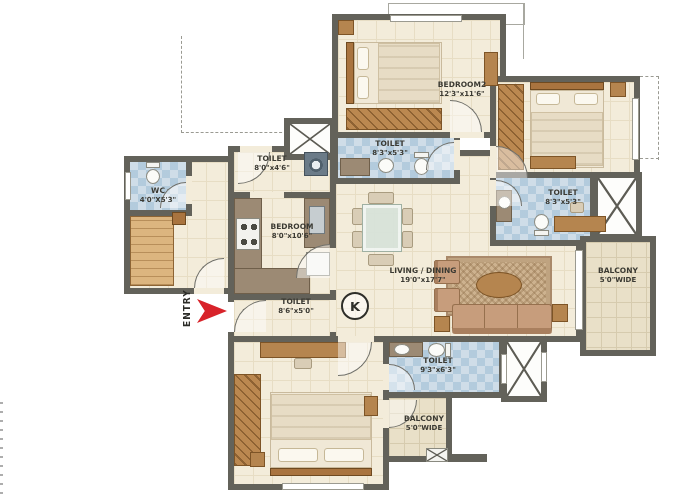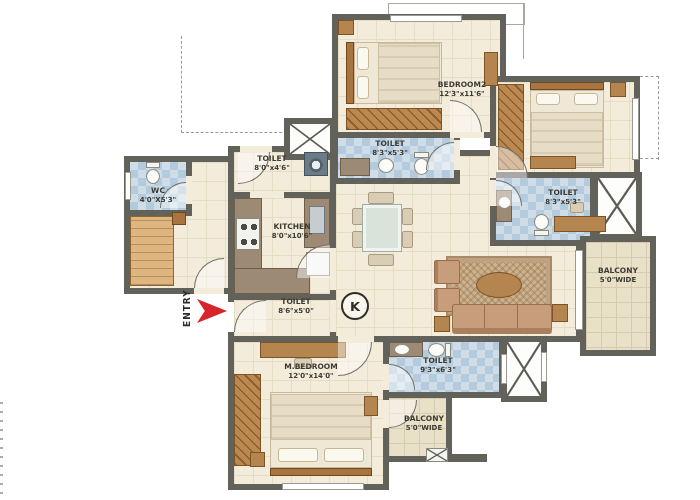--- a/index.html
+++ b/index.html
@@ -266,30 +266,30 @@
   </div>
   <div class="lbl" style="left:128px;top:186px;width:60px">
     <span class="nm">WC</span>
     <span class="dm">4'0"X5'3"</span>
   </div>
   <div class="lbl" style="left:240px;top:154px;width:64px">
     <span class="nm">TOILET</span>
     <span class="dm">8'0"x4'6"</span>
   </div>
   <div class="lbl" style="left:260px;top:222px;width:64px">
-    <span class="nm">KITCHEN</span>
+    <span class="nm">BEDROOM</span>
     <span class="dm">8'0"x10'6"</span>
   </div>
   <div class="lbl" style="left:266px;top:297px;width:60px">
     <span class="nm">TOILET</span>
     <span class="dm">8'6"x5'0"</span>
   </div>
-  <div class="lbl" style="left:256px;top:362px;width:110px">
-    <span class="nm">M.BEDROOM</span>
-    <span class="dm">12'0"x14'0"</span>
+  <div class="lbl" style="left:368px;top:266px;width:110px">
+    <span class="nm">LIVING / DINING</span>
+    <span class="dm">19'0"x17'7"</span>
   </div>
   <div class="lbl" style="left:404px;top:356px;width:68px">
     <span class="nm">TOILET</span>
     <span class="dm">9'3"x6'3"</span>
   </div>
   <div class="lbl" style="left:394px;top:414px;width:60px">
     <span class="nm">BALCONY</span>
     <span class="dm">5'0"WIDE</span>
   </div>
 

